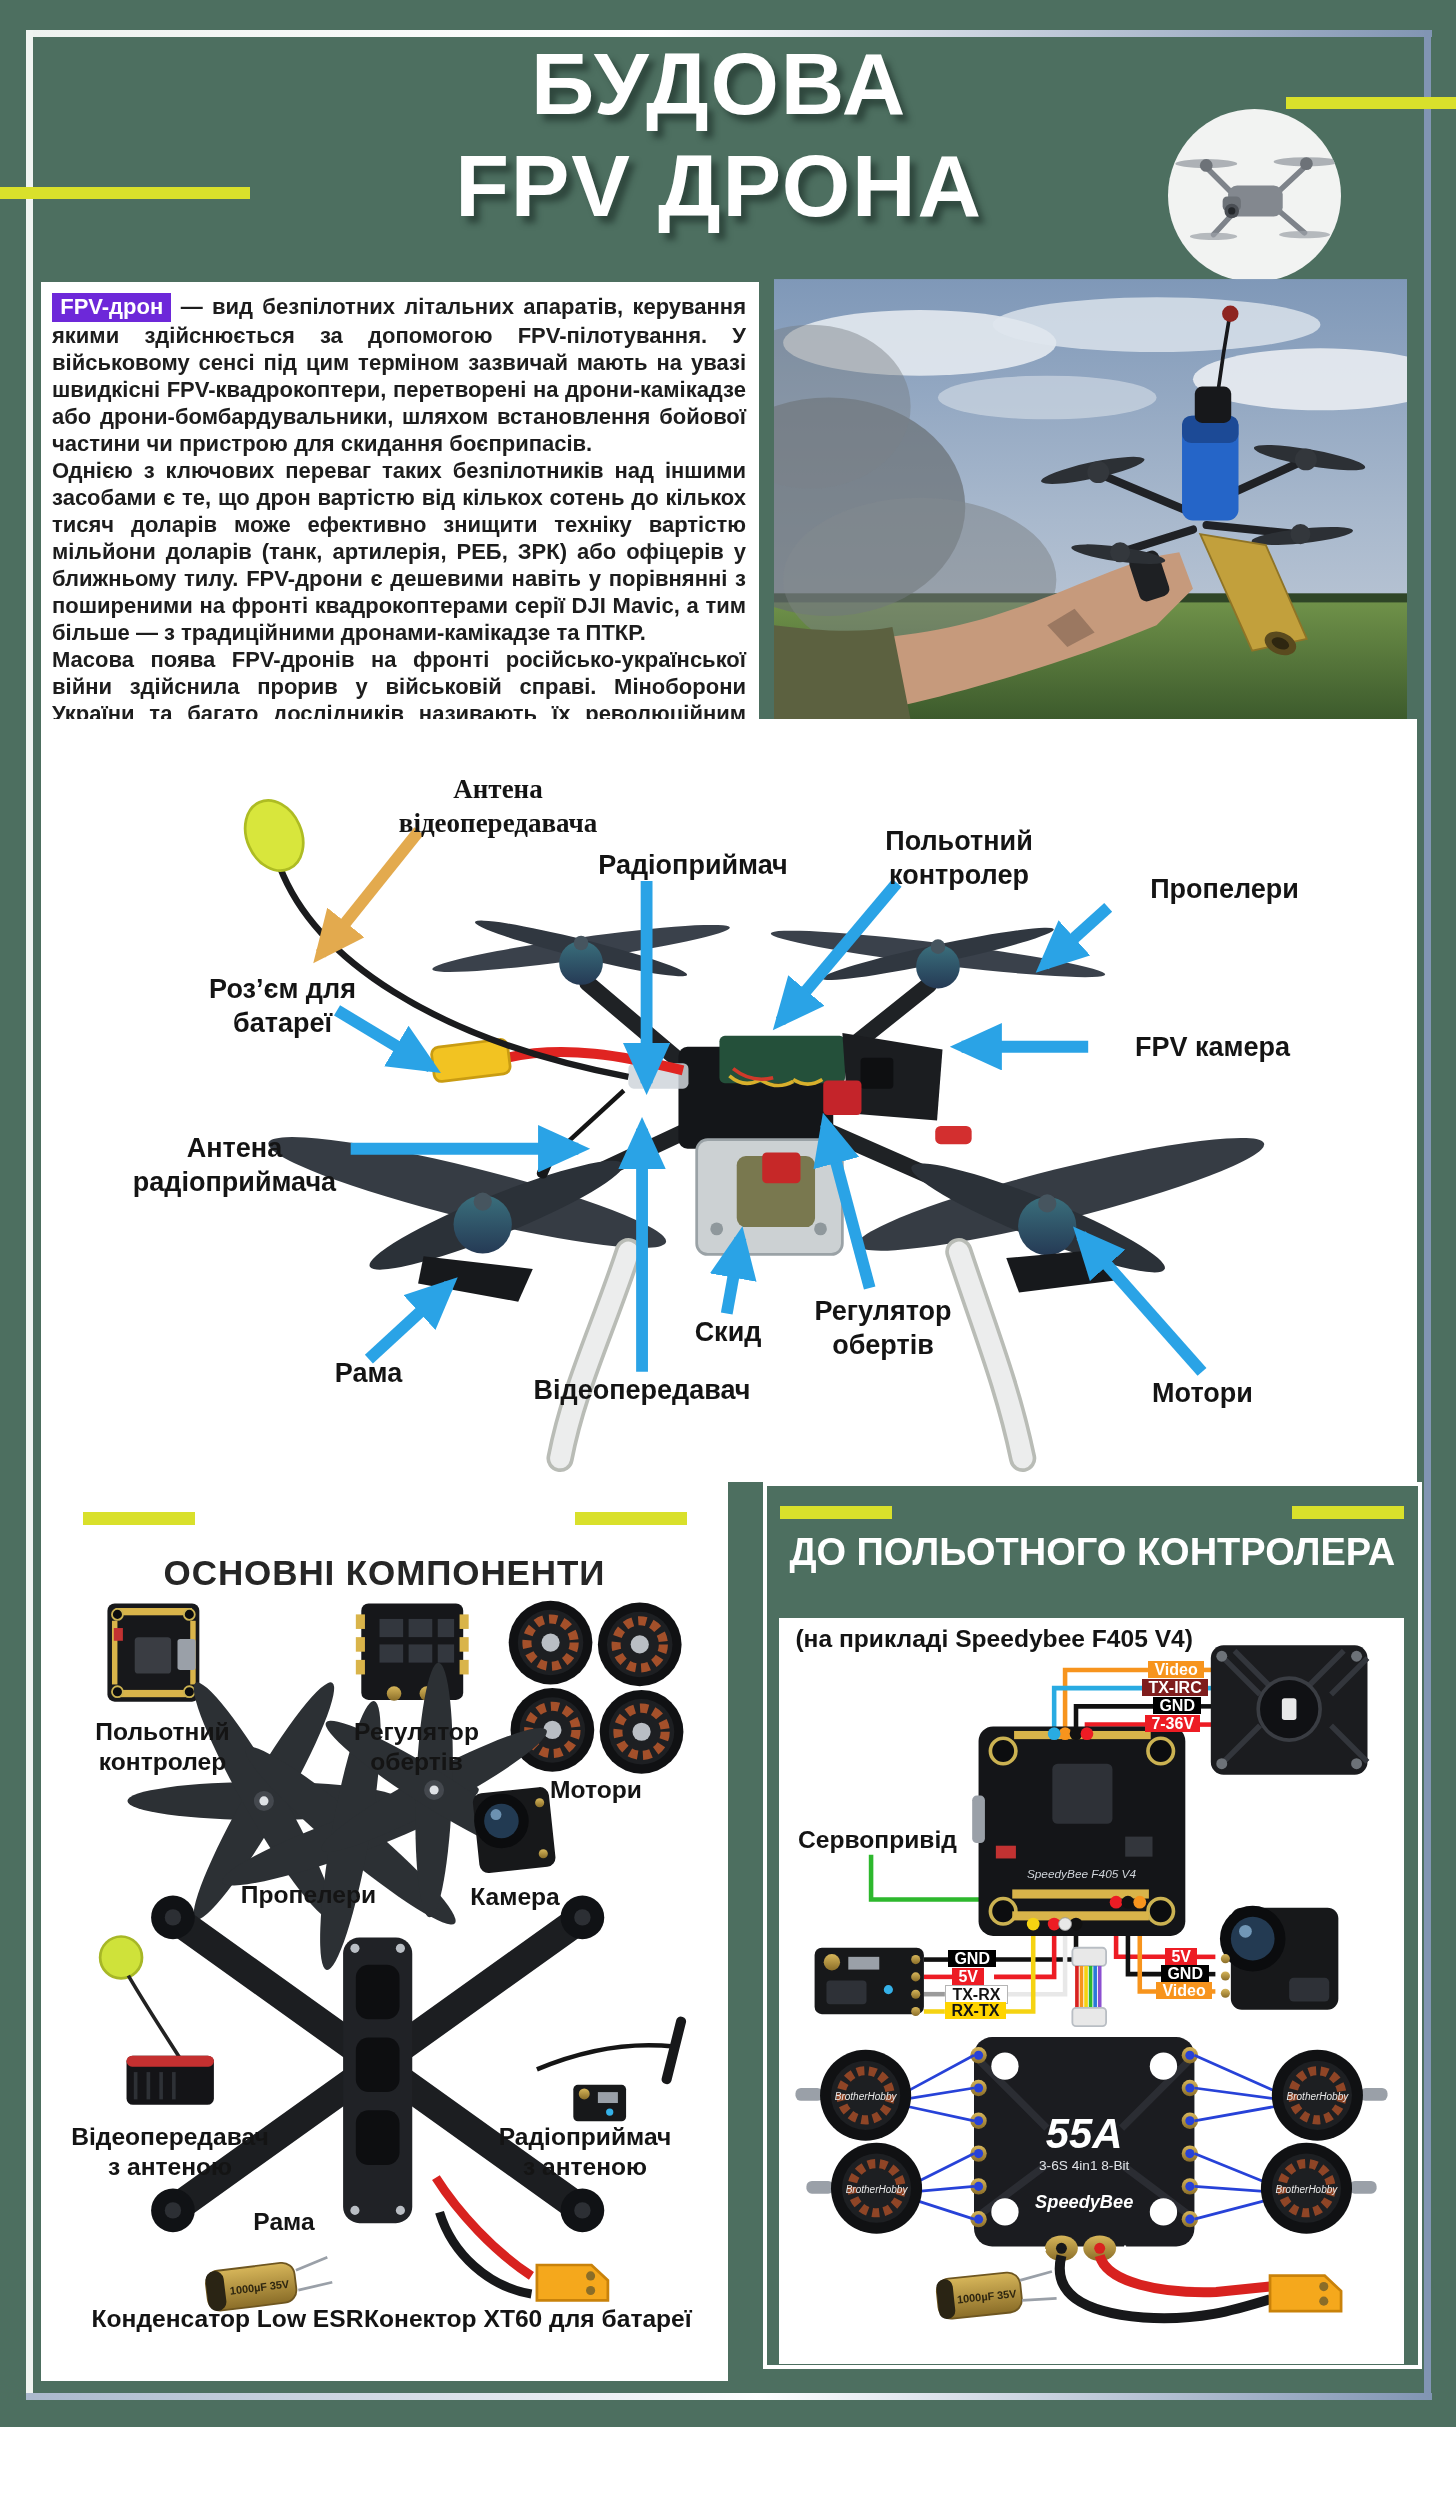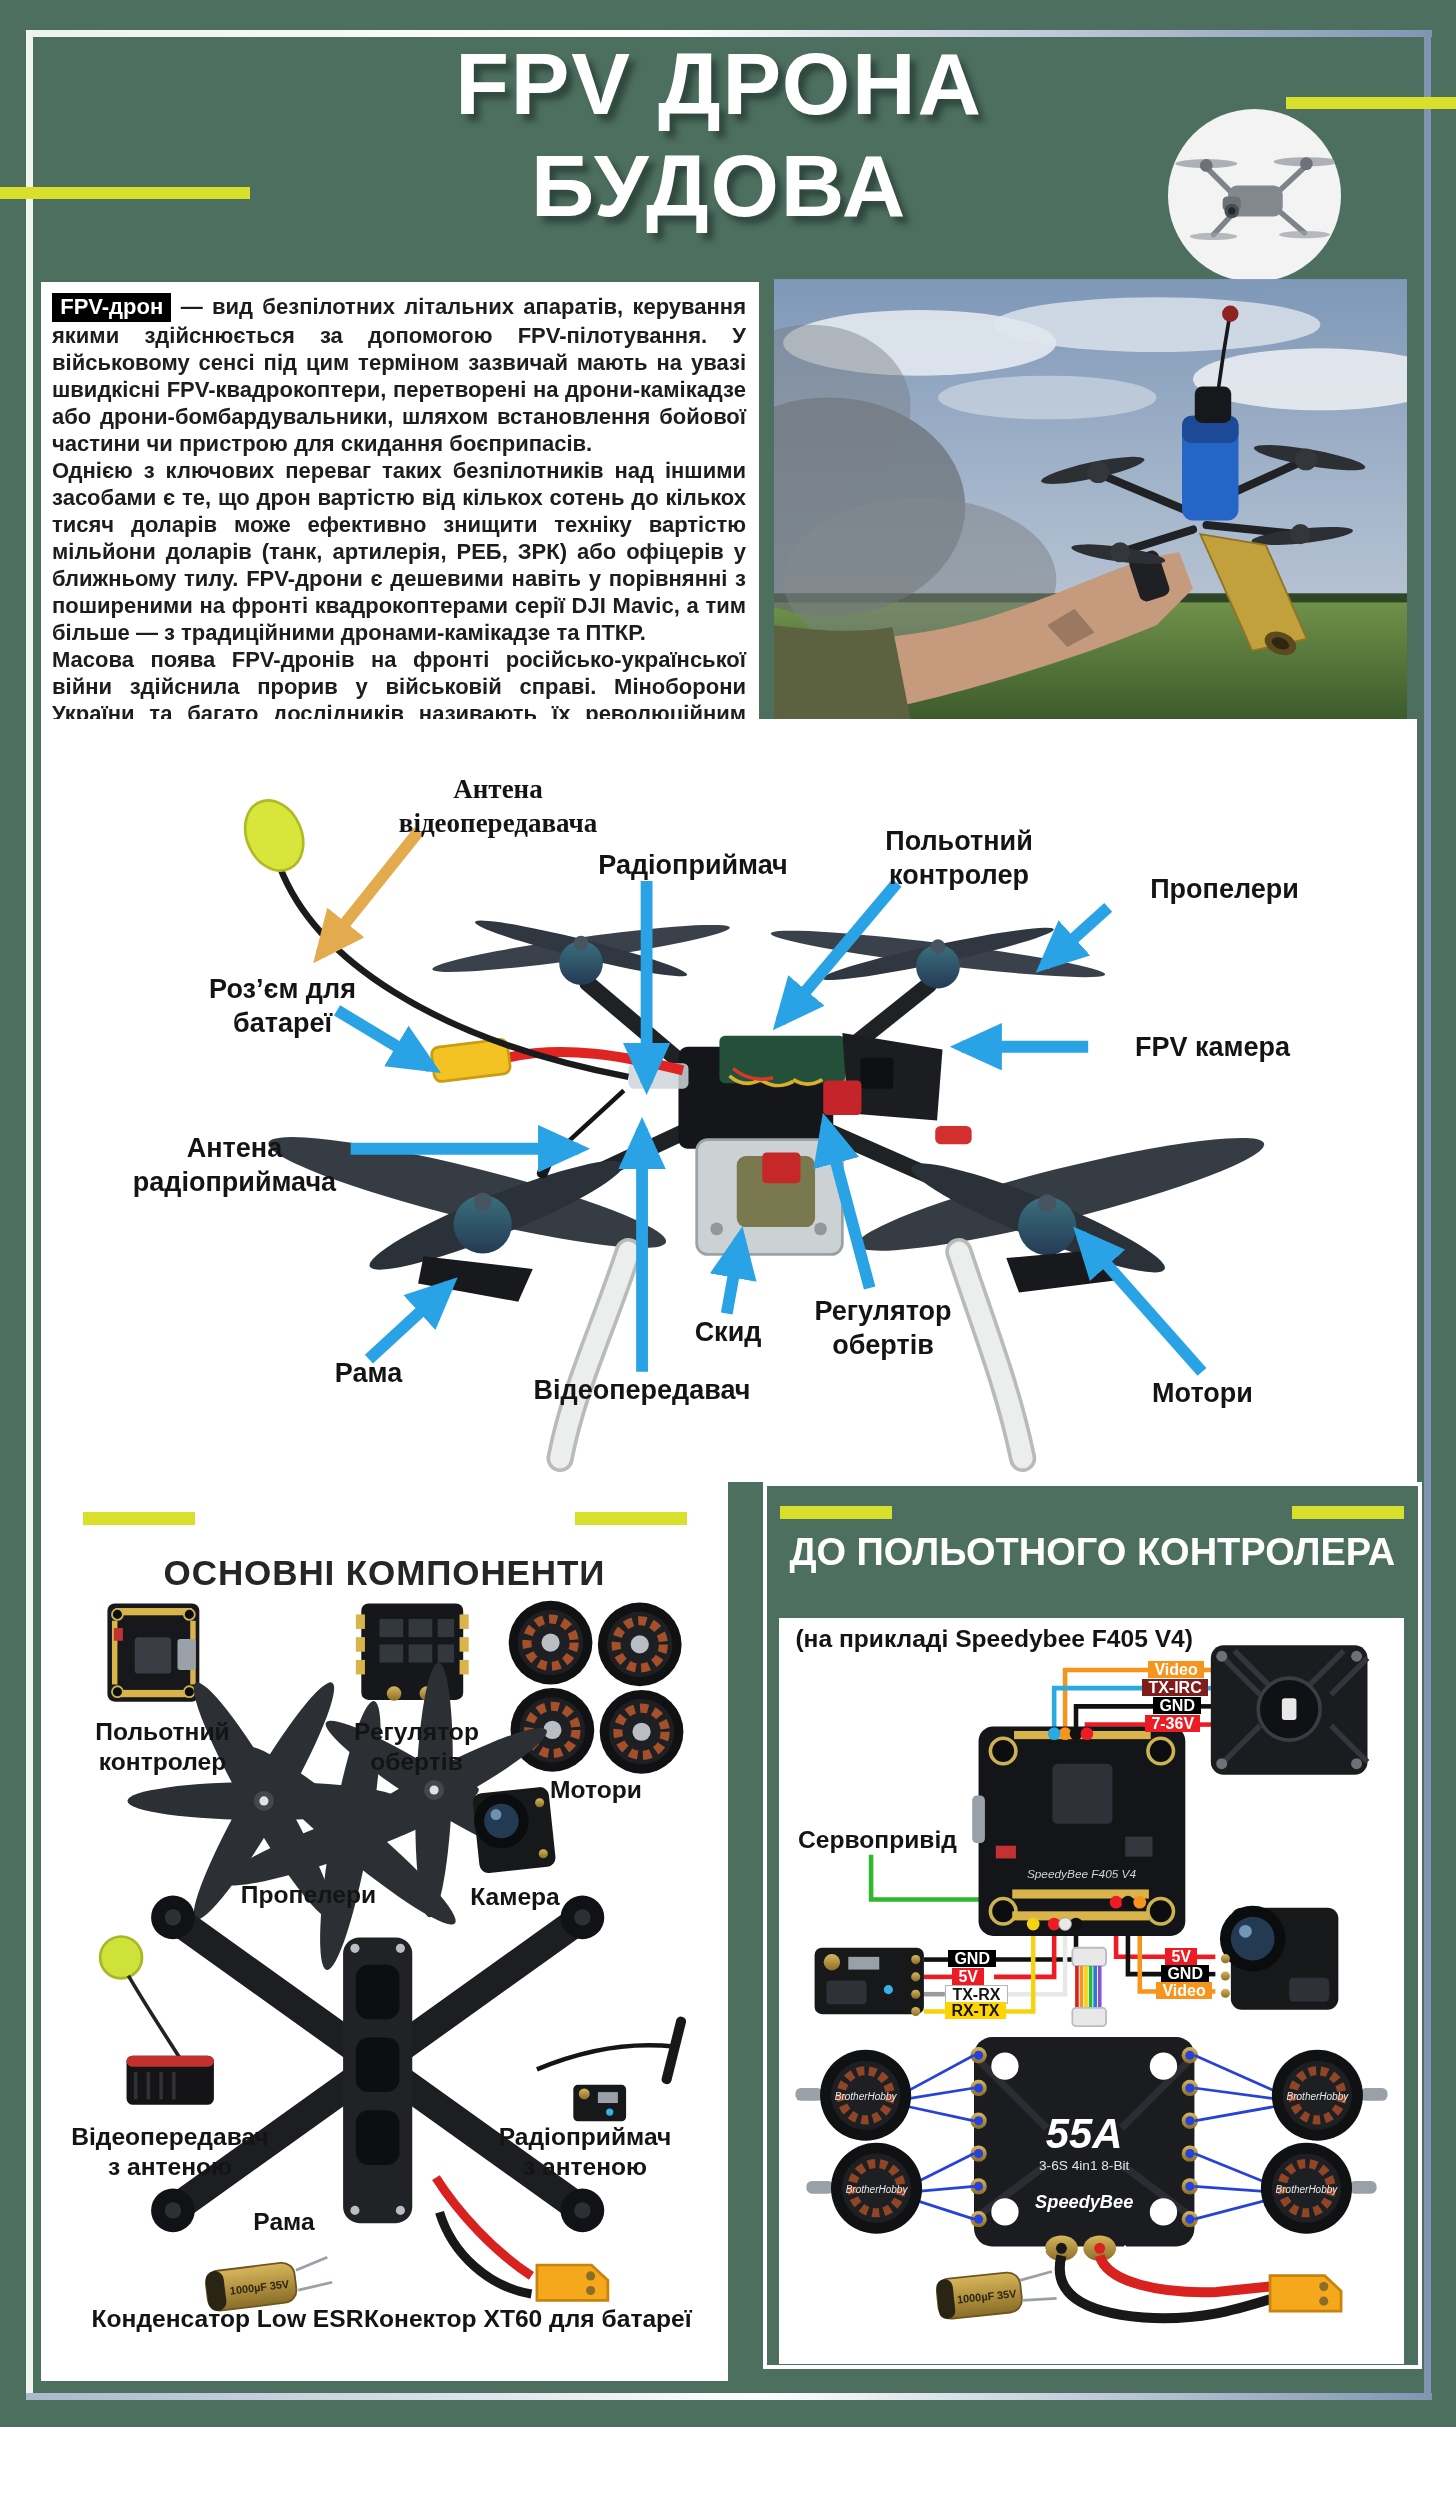--- a/index.html
+++ b/index.html
@@ -7,21 +7,21 @@
           font-family:"Liberation Sans","DejaVu Sans",sans-serif;}
   .abs{position:absolute;}
   .green-bg{left:0;top:0;width:1457px;height:2427px;background:#4d6f60;}
   .frame{background:#f0f4f1;}
   .panel{background:#ffffff;}
   .ybar{background:#d9e02b;}
   .title{color:#ffffff;font-weight:bold;text-align:center;font-size:88px;line-height:102px;
          letter-spacing:1.8px;text-shadow:6.4px 7.3px 6.4px rgba(22,38,32,.55);}
   .intro-text{font-size:22px;line-height:27px;font-weight:bold;color:#1d1d1d;text-align:justify;}
   .intro-text p{margin:0;}
-  .badge{display:inline-block;background:#000000;color:#fff;padding:0px 8.2px 1.8px 8.2px;font-weight:bold;}
+  .badge{display:inline-block;background:#6d28d9;color:#fff;padding:0px 8.2px 1.8px 8.2px;font-weight:bold;}
   .dlabel{position:absolute;font-size:27px;line-height:34px;font-weight:bold;color:#141414;text-align:center;}
   .sec-head{font-weight:bold;text-align:center;letter-spacing:0.9px;}
   .chip{position:absolute;font-size:16px;line-height:15.5px;font-weight:bold;padding:0.9px 6.4px;
         color:#fff;white-space:nowrap;}
   .clabel{position:absolute;font-size:24.6px;line-height:30px;font-weight:bold;color:#141414;text-align:center;}
   .schema-head{color:#ffffff;font-weight:bold;font-size:38px;line-height:56px;text-align:center;}
   .footer-size{font-size:62px;color:#121212;transform:scaleX(.86);transform-origin:center;display:inline-block;
                letter-spacing:0px;}
 </style>
 </head>
@@ -33,22 +33,22 @@
 
   <div class="abs" style="left:25.5px;top:30px;width:1406px;height:7.3px;background:linear-gradient(90deg,#eef2ef,#ffffff 45%,#8195b3);"></div>
   <div class="abs frame" style="left:25.5px;top:30px;width:7.3px;height:2370px;"></div>
   <div class="abs" style="left:1424px;top:30px;width:7.3px;height:2370px;background:#8195b3;"></div>
   <div class="abs" style="left:25.5px;top:2393px;width:1406px;height:7.3px;background:linear-gradient(90deg,#aab8cc,#ffffff 52%,#8195b3);"></div>
 
   <div class="abs ybar" style="left:0;top:187px;width:250px;height:12px;"></div>
   <div class="abs ybar" style="left:1286px;top:97px;width:171px;height:12px;"></div>
 
   <div class="abs" style="left:355px;top:33px;width:728px;">
+    <div class="title">БУДОВА</div>
     <div class="title">FPV ДРОНА</div>
-    <div class="title">БУДОВА</div>
   </div>
 
   <div class="abs" style="left:1168px;top:109px;width:173px;height:173px;border-radius:50%;background:#f2f3f2;overflow:hidden;">
     <svg width="173" height="173" viewBox="0 0 190 190">
       <g stroke="#7e838a" stroke-width="6" stroke-linecap="round">
         <line x1="70" y1="92" x2="42" y2="64"></line>
           <line x1="120" y1="92" x2="152" y2="62"></line>
         <line x1="74" y1="112" x2="50" y2="138"></line>
           <line x1="122" y1="112" x2="150" y2="136"></line>
       </g>

